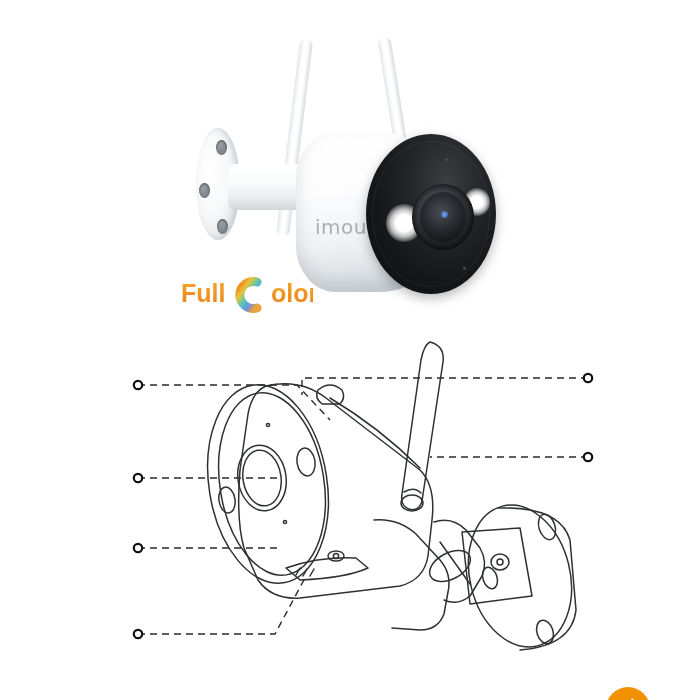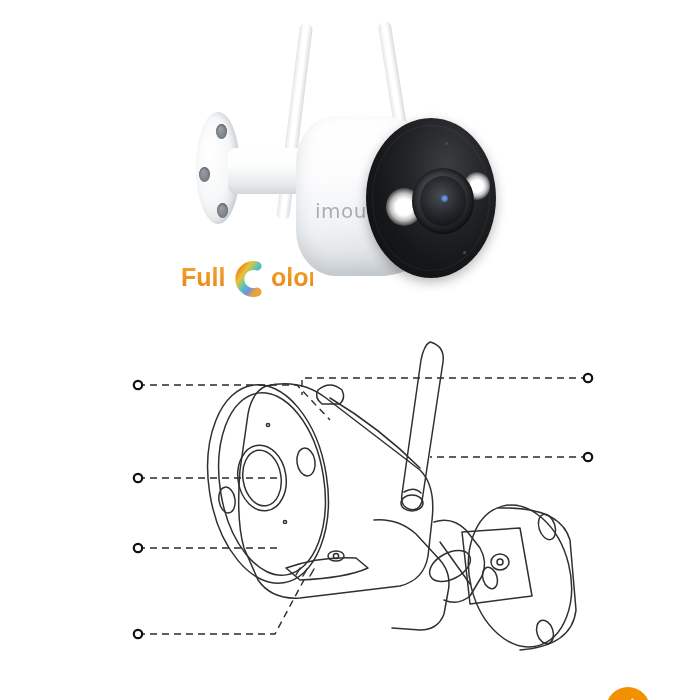--- a/index.html
+++ b/index.html
@@ -12,21 +12,21 @@
     height: 700px;
     position: relative;
     overflow: hidden;
     font-family: "Liberation Sans", sans-serif;
     -webkit-font-smoothing: antialiased;
   }
 
   
   #photo-section {
     position: absolute;
-    left: 0; top: 0;
+    left: 0; top: 16px;
     width: 700px; height: 330px;
     background: #ffffff;
   }
 
   
   .mount-plate {
     position: absolute;
     left: 196px; top: 112px;
     width: 44px; height: 112px;
     border-radius: 22px / 56px;

